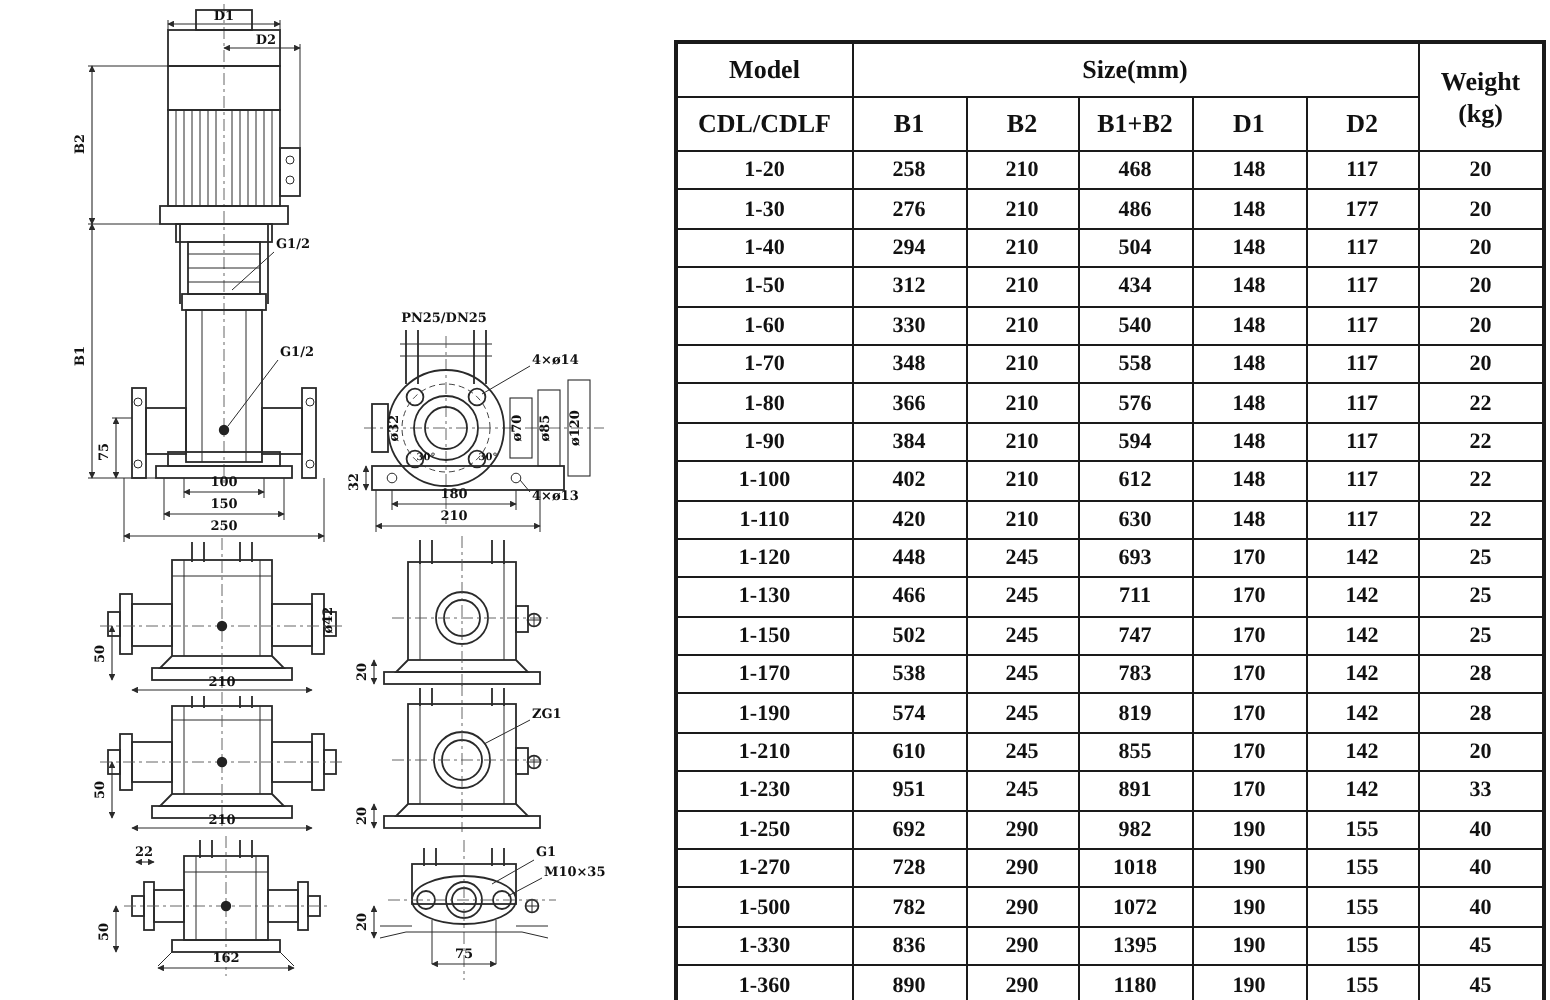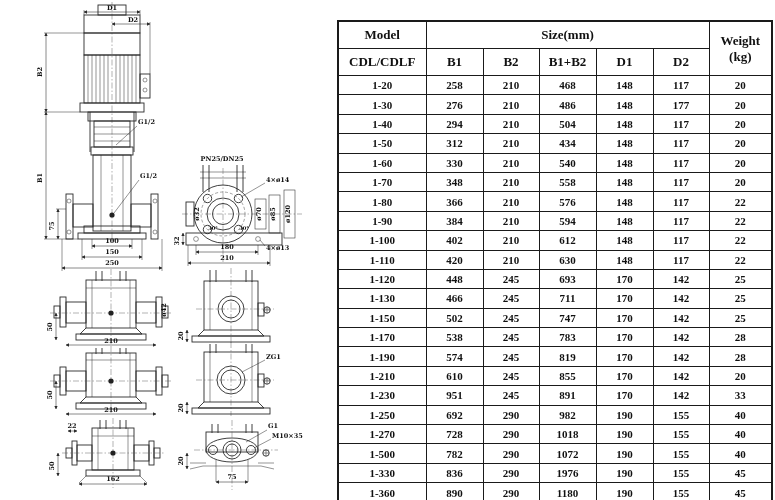--- a/index.html
+++ b/index.html
@@ -541,21 +541,21 @@
             <td>290</td>
             <td>1072</td>
             <td>190</td>
             <td>155</td>
             <td>40</td>
           </tr>
           <tr>
             <td>1-330</td>
             <td>836</td>
             <td>290</td>
-            <td>1976</td>
+            <td>1395</td>
             <td>190</td>
             <td>155</td>
             <td>45</td>
           </tr>
           <tr>
             <td>1-360</td>
             <td>890</td>
             <td>290</td>
             <td>1180</td>
             <td>190</td>

